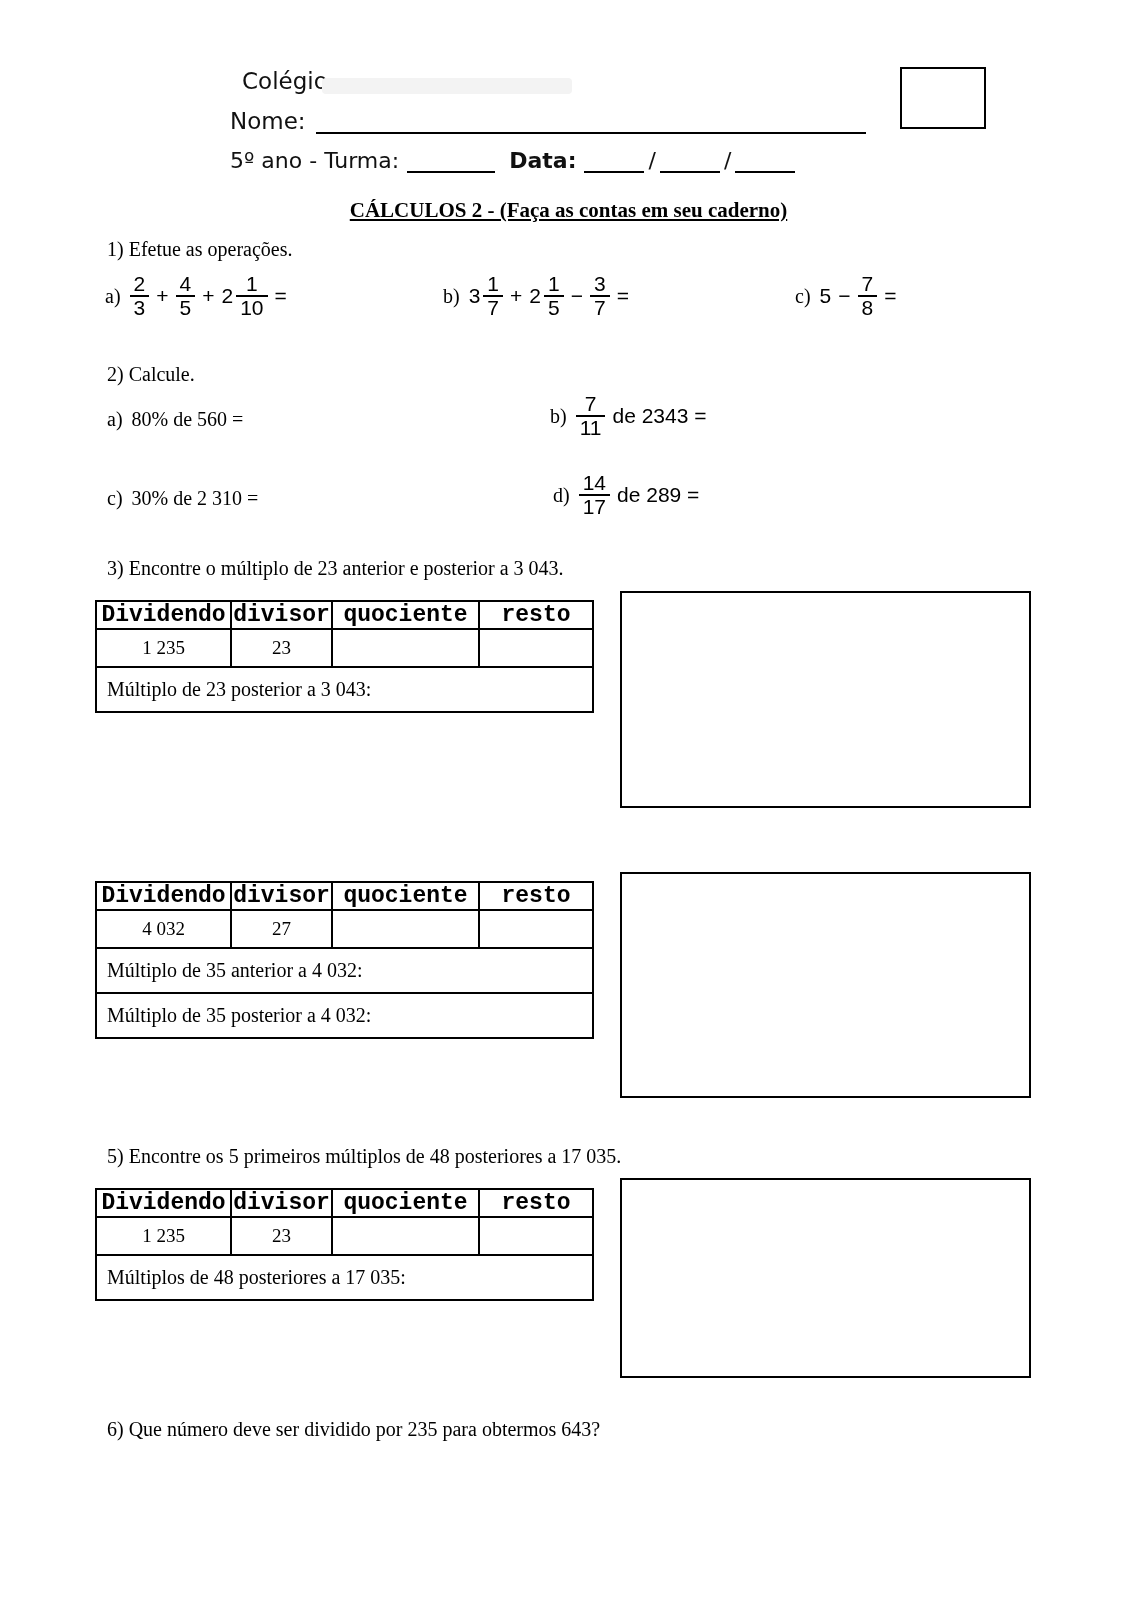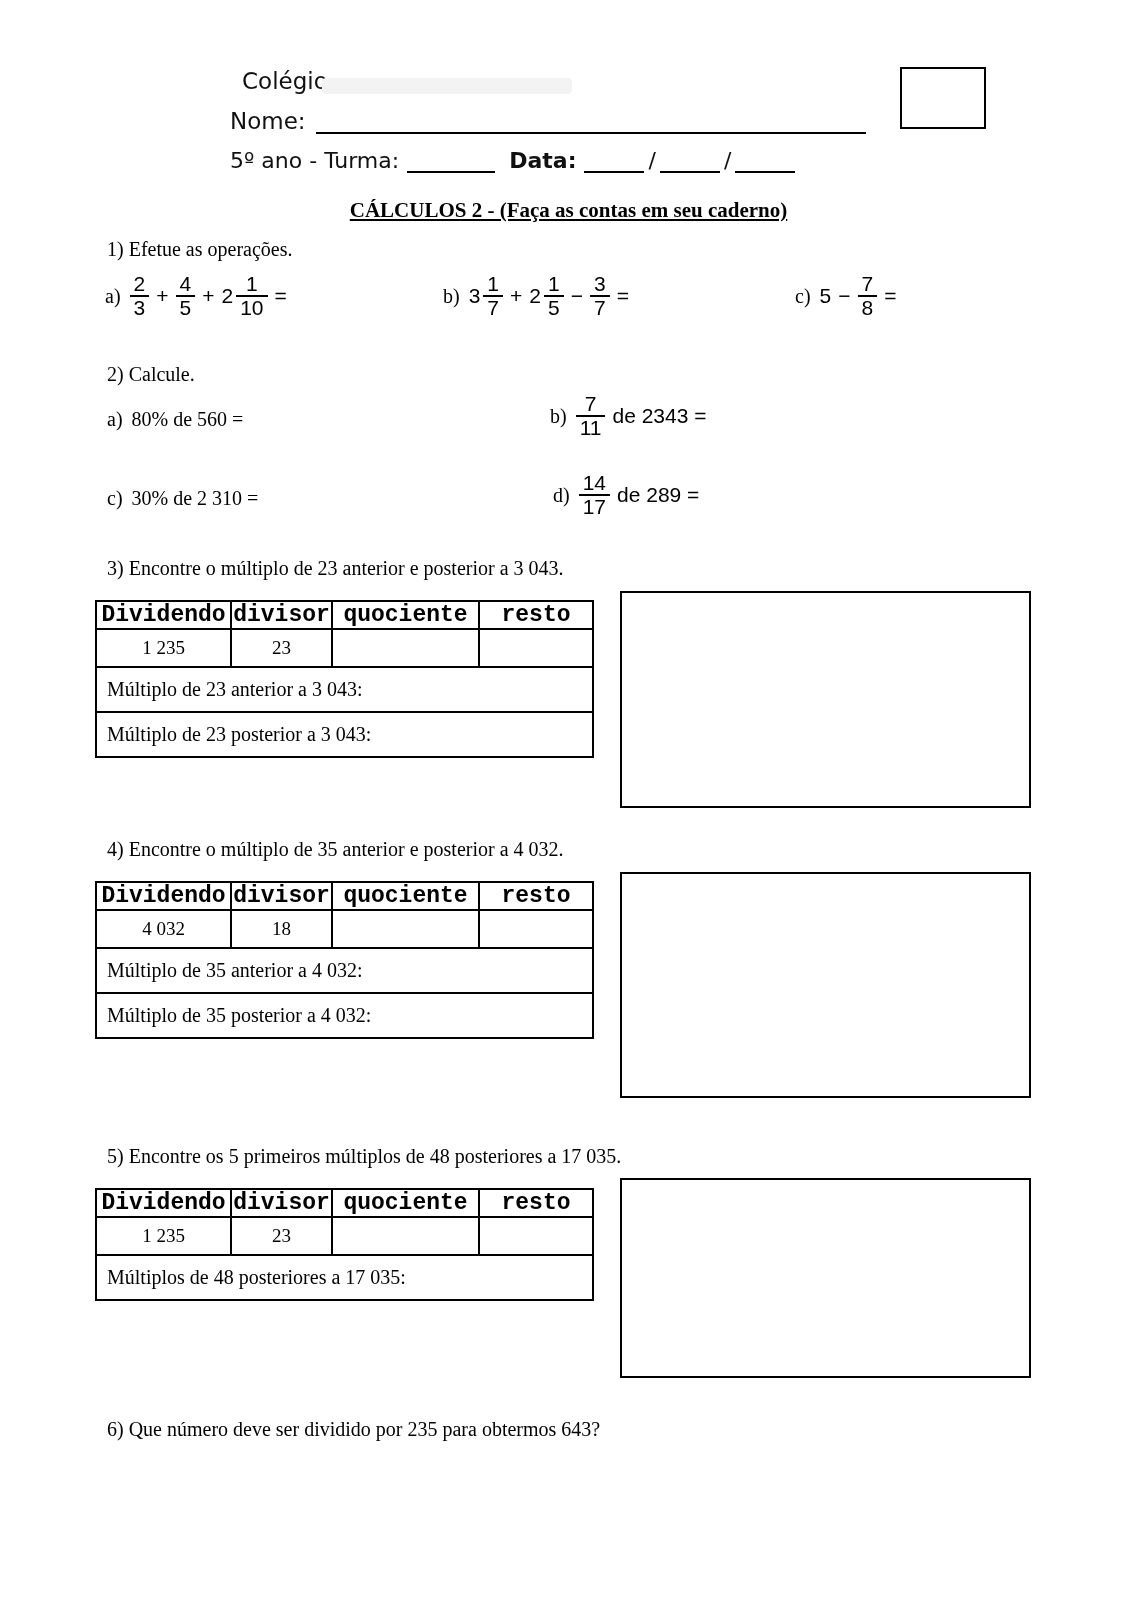--- a/index.html
+++ b/index.html
@@ -207,49 +207,45 @@
       <th>quociente</th>
       <th>resto</th>
     </tr>
     <tr>
       <td class="cell">1 235</td>
       <td class="cell">23</td>
       <td class="cell"></td>
       <td class="cell"></td>
     </tr>
     <tr>
-      <td class="full" colspan="4">Múltiplo de 23 anterior a 3 043:</td>
-    </tr>
-    <tr>
       <td class="full" colspan="4">Múltiplo de 23 posterior a 3 043:</td>
     </tr>
   </tbody>
     </table>
 
   <div class="abs work-box" style="left:620px; top:591px; width:411px; height:217px;"></div>
 
-  <div class="abs prompt" style="left:107px; top:838px;">4) Encontre o múltiplo de 35 anterior e posterior a 4 032.</div>
 
   <table class="wtable abs" style="left:95px; top:881px;">
     <colgroup>
         <col style="width:135px">
         <col style="width:101px">
         <col style="width:147px">
         <col style="width:114px">
       </colgroup>
     <tbody>
         <tr>
       <th>Dividendo</th>
       <th>divisor</th>
       <th>quociente</th>
       <th>resto</th>
     </tr>
     <tr>
       <td class="cell">4 032</td>
-      <td class="cell">18</td>
+      <td class="cell">27</td>
       <td class="cell"></td>
       <td class="cell"></td>
     </tr>
     <tr>
       <td class="full" colspan="4">Múltiplo de 35 anterior a 4 032:</td>
     </tr>
     <tr>
       <td class="full" colspan="4">Múltiplo de 35 posterior a 4 032:</td>
     </tr>
   </tbody>

